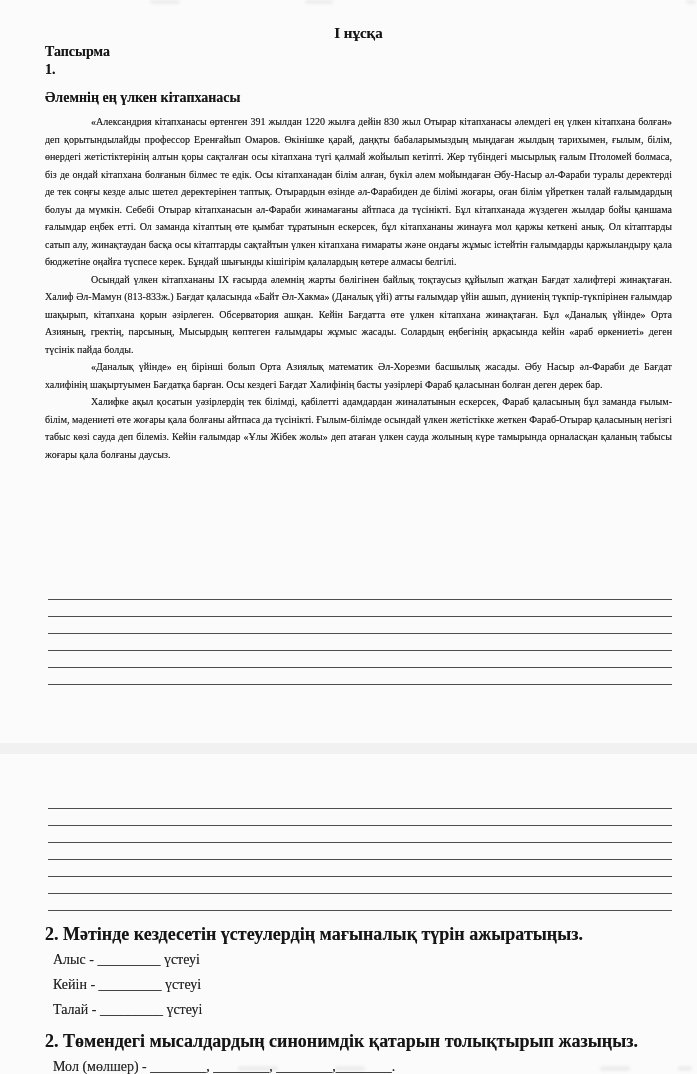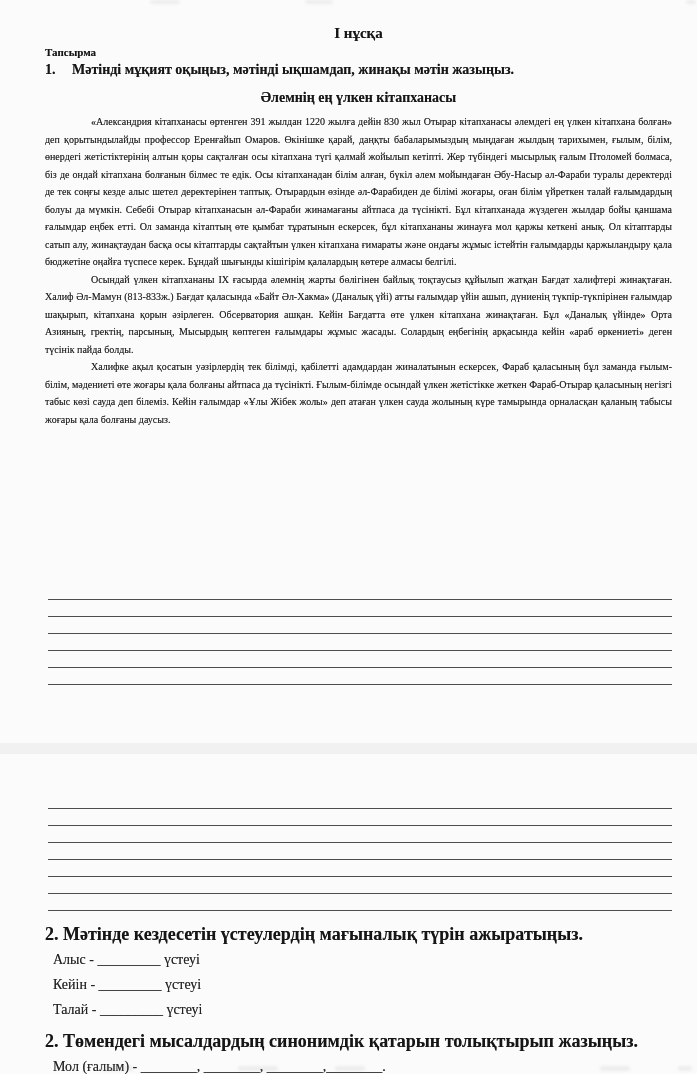--- a/index.html
+++ b/index.html
@@ -12,30 +12,30 @@
     background:#fbfbfb;
     color:#232323;
     text-shadow:0 0 0.5px rgba(35,35,35,0.55);
     overflow:hidden;
   }
   .variant-title{
     font-size:15px;line-height:19px;font-weight:700;
     text-align:center;margin:0;color:#161616;
   }
   .section-label{
-    font-size:11px;line-height:18px;font-weight:700;margin:0;color:#161616;
+    font-size:14px;line-height:18px;font-weight:700;margin:0;color:#161616;
   }
   .task1-row{
     display:flex;align-items:flex-start;
     font-size:14px;line-height:18px;font-weight:700;color:#161616;margin:0;
   }
   .task1-num{width:27px;flex:0 0 27px;}
   .reading-title{
     font-size:14px;line-height:18px;font-weight:700;
-    text-align:center;margin:10px 0 6px 0;color:#161616;
+    text-align:left;margin:10px 0 6px 0;color:#161616;
   }
   .reading-text{height:468px;overflow:hidden;}
   .reading-text p{
     margin:0;
     font-size:10px;line-height:17.5px;
     text-align:justify;text-indent:46px;
   }
   .ans-block{margin:2px 0 0 3px;}
   .ans-line{
     height:16px;
@@ -68,28 +68,28 @@
   <span class="smudge smudge-top" style="left:150px;width:30px;"></span>
   <span class="smudge smudge-top" style="left:305px;width:28px;"></span>
   <span class="smudge smudge-top" style="left:686px;width:10px;"></span>
 
   <h1 class="variant-title">І нұсқа</h1>
 
   <p class="section-label">Тапсырма</p>
 
   <div class="task1-row">
     <span class="task1-num">1.</span>
-    <span>Мәтінді мұқият оқыңыз, мәтінді ықшамдап, жинақы мәтін жазыңыз.</span>
   </div>
 
   <h2 class="reading-title">Әлемнің ең үлкен кітапханасы</h2>
 
   <div class="reading-text">
     <p>«Александрия кітапханасы өртенген 391 жылдан 1220 жылға дейін 830 жыл Отырар кітапханасы әлемдегі ең үлкен кітапхана болған» деп қорытындылайды профессор Еренғайып Омаров. Өкінішке қарай, даңқты бабаларымыздың мыңдаған жылдың тарихымен, ғылым, білім, өнердегі жетістіктерінің алтын қоры сақталған осы кітапхана түгі қалмай жойылып кетіпті. Жер түбіндегі мысырлық ғалым Птоломей болмаса, біз де ондай кітапхана болғанын білмес те едік. Осы кітапханадан білім алған, бүкіл әлем мойындаған Әбу-Насыр әл-Фараби туралы деректерді де тек соңғы кезде алыс шетел деректерінен таптық. Отырардын өзінде әл-Фарабиден де білімі жоғары, оған білім үйреткен талай ғалымдардың болуы да мүмкін. Себебі Отырар кітапханасын әл-Фараби жинамағаны айтпаса да түсінікті. Бұл кітапханада жүздеген жылдар бойы қаншама ғалымдар еңбек етті. Ол заманда кітаптың өте қымбат тұратынын ескерсек, бұл кітапхананы жинауға мол қаржы кеткені анық. Ол кітаптарды сатып алу, жинақтаудан басқа осы кітаптарды сақтайтын үлкен кітапхана ғимараты және ондағы жұмыс істейтін ғалымдарды қаржыландыру қала бюджетіне оңайға түспесе керек. Бұндай шығынды кішігірім қалалардың көтере алмасы белгілі.</p>
     <p>Осындай үлкен кітапхананы IX ғасырда әлемнің жарты бөлігінен байлық тоқтаусыз құйылып жатқан Бағдат халифтері жинақтаған. Халиф Әл-Мамун (813-833ж.) Бағдат қаласында «Байт Әл-Хакма» (Даналық үйі) атты ғалымдар үйін ашып, дүниенің түкпір-түкпірінен ғалымдар шақырып, кітапхана қорын әзірлеген. Обсерватория ашқан. Кейін Бағдатта өте үлкен кітапхана жинақтаған. Бұл «Даналық үйінде» Орта Азияның, гректің, парсының, Мысырдың көптеген ғалымдары жұмыс жасады. Солардың еңбегінің арқасында кейін «араб өркениеті» деген түсінік пайда болды.</p>
+    <p>«Даналық үйінде» ең бірінші болып Орта Азиялық математик Әл-Хорезми басшылық жасады. Әбу Насыр әл-Фараби де Бағдат халифінің шақыртуымен Бағдатқа барған. Осы кездегі Бағдат Халифінің басты уәзірлері Фараб қаласынан болған деген дерек бар.</p>
     <p>Халифке ақыл қосатын уәзірлердің тек білімді, қабілетті адамдардан жиналатынын ескерсек, Фараб қаласының бұл заманда ғылым-білім, мәдениеті өте жоғары қала болғаны айтпаса да түсінікті. Ғылым-білімде осындай үлкен жетістікке жеткен Фараб-Отырар қаласының негізгі табыс көзі сауда деп білеміз. Кейін ғалымдар «Ұлы Жібек жолы» деп атаған үлкен сауда жолының күре тамырында орналасқан қаланың табысы жоғары қала болғаны даусыз.</p>
   </div>
 
   <div class="ans-block">
       <div class="ans-line"></div>
       <div class="ans-line"></div>
       <div class="ans-line"></div>
       <div class="ans-line"></div>
       <div class="ans-line"></div>
       <div class="ans-line"></div>
@@ -106,21 +106,21 @@
       <div class="ans-line"></div>
       <div class="ans-line"></div>
     </div>
 
   <p class="task-title">2. Мәтінде кездесетін үстеулердің мағыналық түрін ажыратыңыз.</p>
   <p class="fill-line">Алыс - _________ үстеуі</p>
   <p class="fill-line">Кейін - _________ үстеуі</p>
   <p class="fill-line">Талай - _________ үстеуі</p>
 
   <p class="task-title">2. Төмендегі мысалдардың синонимдік қатарын толықтырып жазыңыз.</p>
-  <p class="fill-line">Мол (ғалым) - ________, ________, ________,________.</p>
+  <p class="fill-line">Мол (мөлшер) - ________, ________, ________,________.</p>
   <p class="fill-line">Өте (уәзірлері) - ________, ________, ________,________.</p>
 
   <span class="smudge smudge-bottom" style="left:100px;width:34px;"></span>
   <span class="smudge smudge-bottom" style="left:238px;width:40px;"></span>
   <span class="smudge smudge-bottom" style="left:335px;width:30px;"></span>
   <span class="smudge smudge-bottom" style="left:600px;width:30px;"></span>
   <span class="smudge smudge-bottom" style="left:678px;width:14px;"></span>
 
 </div>
 

